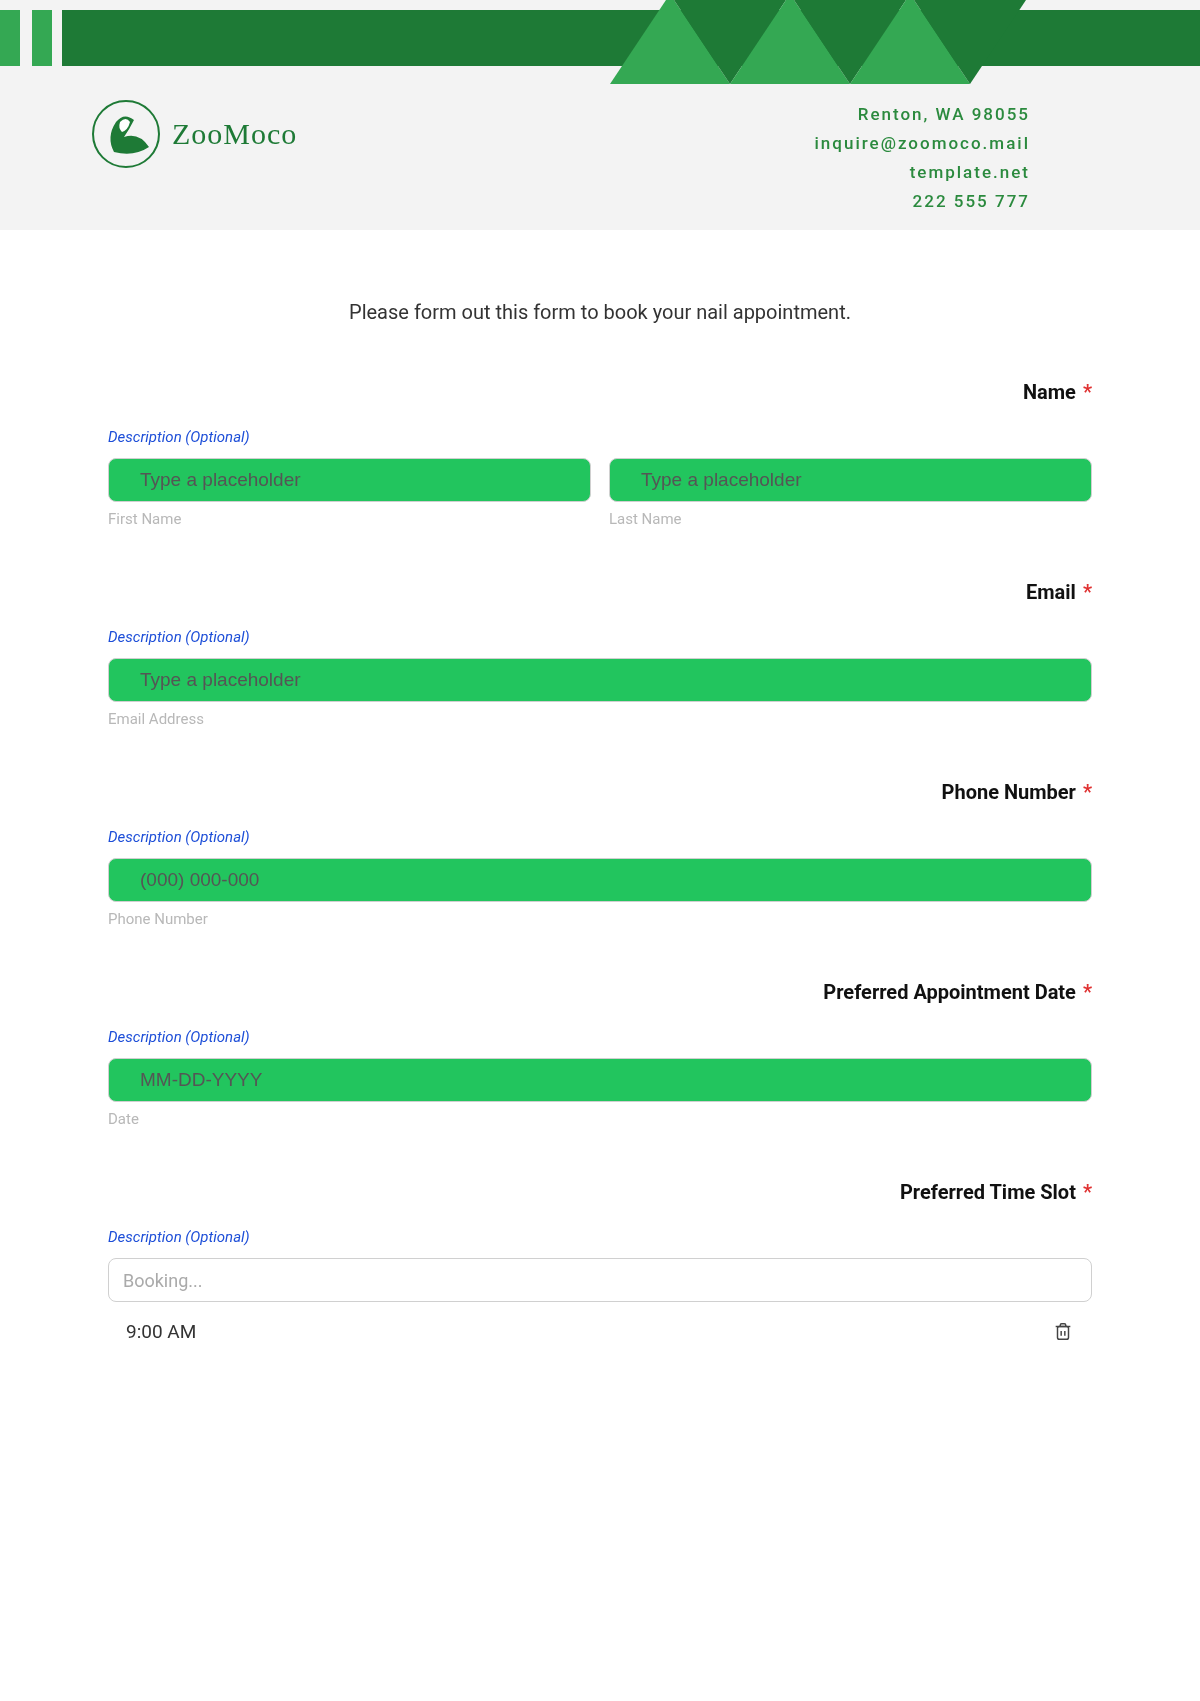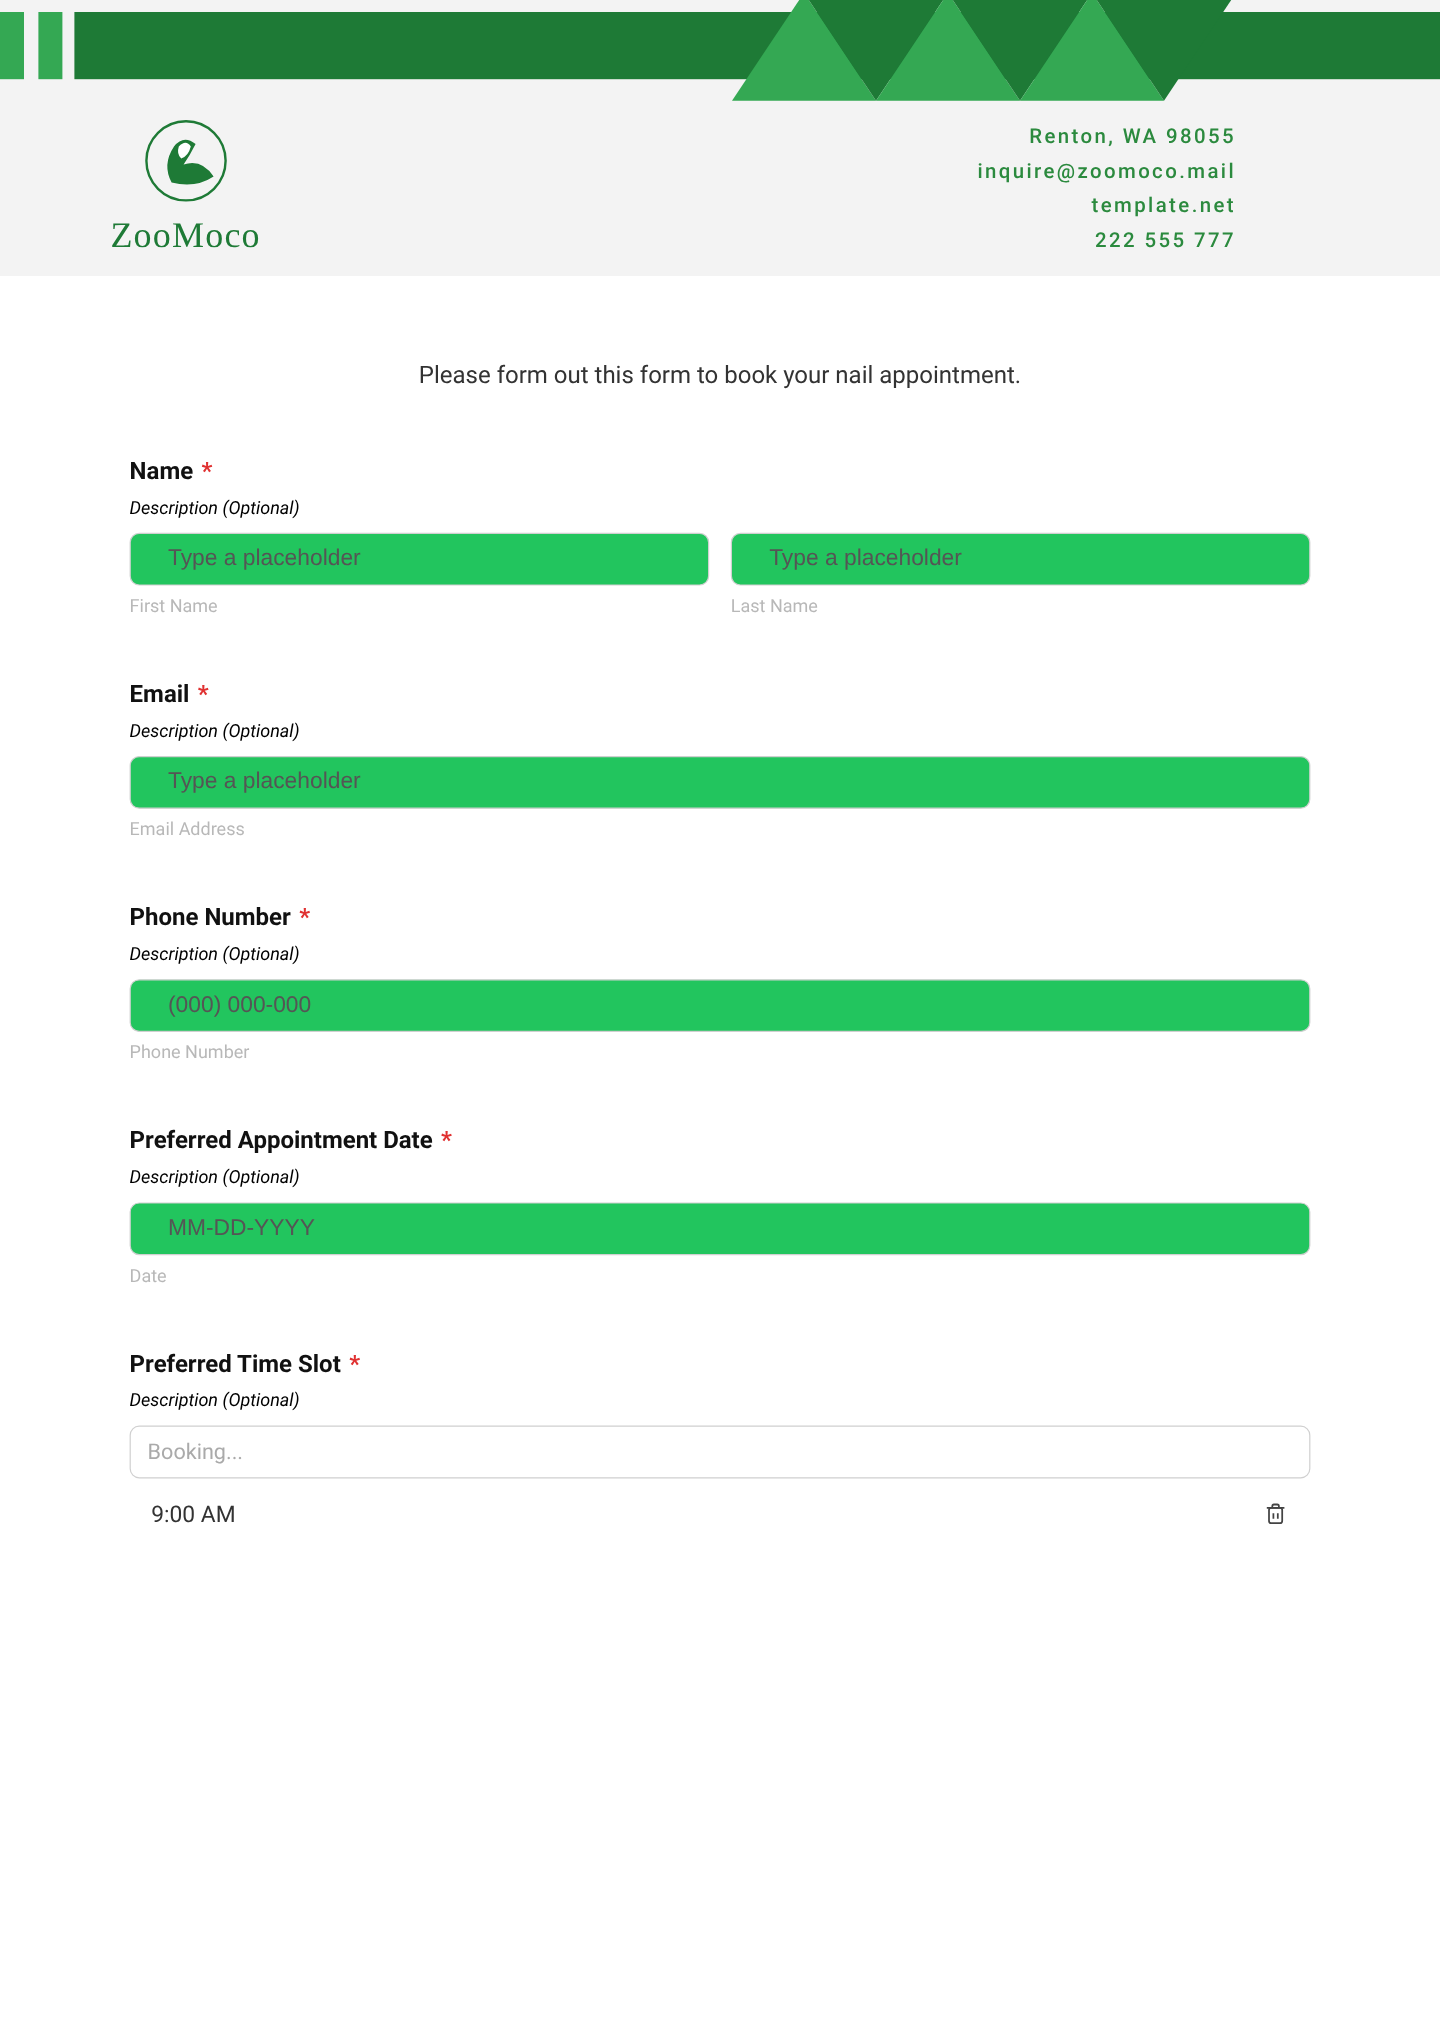--- a/index.html
+++ b/index.html
@@ -2,31 +2,31 @@
 <html><head>
 <meta charset="utf-8">
 <style>
 * { box-sizing: border-box; margin: 0; padding: 0; }
 body { font-family: -apple-system, BlinkMacSystemFont, "Segoe UI", Roboto, Helvetica, Arial, sans-serif; background: #fff; width: 1200px; }
 .top-banner { position: relative; height: 230px; background: #f3f3f3; overflow: hidden; }
 .accent-left { position: absolute; left: 0; top: 10px; display: flex; gap: 12px; }
 .accent-left .bar { width: 20px; height: 56px; background: #34a853; }
 .accent-strip { position: absolute; left: 62px; right: 0; top: 10px; height: 56px; background: #1e7a36; }
 .zig { position: absolute; top: -6px; right: 130px; }
-.logo-block { position: absolute; left: 92px; top: 100px; display: flex; align-items: center; gap: 12px; flex-direction: column; }
+.logo-block { position: absolute; left: 92px; top: 100px; display: flex; align-items: center; gap: 12px; }
 .logo-mark { width: 68px; height: 68px; border: 2px solid #1e7a36; border-radius: 50%; position: relative; overflow: hidden; }
 .logo-name { font-family: "Brush Script MT", cursive; font-size: 30px; color: #1e7a36; letter-spacing: 1px; }
 .contact-block { position: absolute; right: 170px; top: 100px; text-align: right; color: #2b8a3e; font-size: 17px; line-height: 1.7; letter-spacing: 2px; font-weight: 500; }
 .form-wrap { padding: 70px 108px 40px; }
 .form-title { text-align: center; font-size: 38px; font-weight: 700; color: #111; margin-bottom: 18px; }
 .form-subtitle { text-align: center; font-size: 20px; color: #333; margin-bottom: 56px; }
 .field-block { margin-bottom: 52px; }
-.field-label { font-size: 20px; font-weight: 700; color: #111; }
+.field-label { font-size: 20px; font-weight: 700; color: #111; text-align: right; }
 .req { color: #e03131; margin-left: 2px; }
-.field-desc { font-size: 15px; color: #000000; font-style: italic; margin-top: 10px; margin-bottom: 12px; }
+.field-desc { font-size: 15px; color: #1d4ed8; font-style: italic; margin-top: 24px; margin-bottom: 12px; }
 .input-row { display: flex; gap: 18px; }
 .input-col { flex: 1; }
 .text-input { width: 100%; height: 44px; border: 1px solid #d0d0d0; border-radius: 8px; padding: 0 31px; font-size: 19px; color: #333; outline: none; background: #22c55e; }
 .text-input::placeholder { color: #555; }
 .sub-label { font-size: 15px; color: #b8b8b8; margin-top: 8px; }
 .select-box { width: 100%; height: 44px; border: 1px solid #d0d0d0; border-radius: 8px; padding: 0 14px; font-size: 18px; color: #aaa; background: #fff; display: flex; align-items: center; cursor: pointer; }
 .option-row { display: flex; align-items: center; justify-content: space-between; padding: 18px 18px 0 18px; }
 .option-text { font-size: 19px; color: #333; }
 .trash-icon { width: 22px; height: 22px; stroke: #444; fill: none; stroke-width: 1.6; cursor: pointer; }
 </style>

